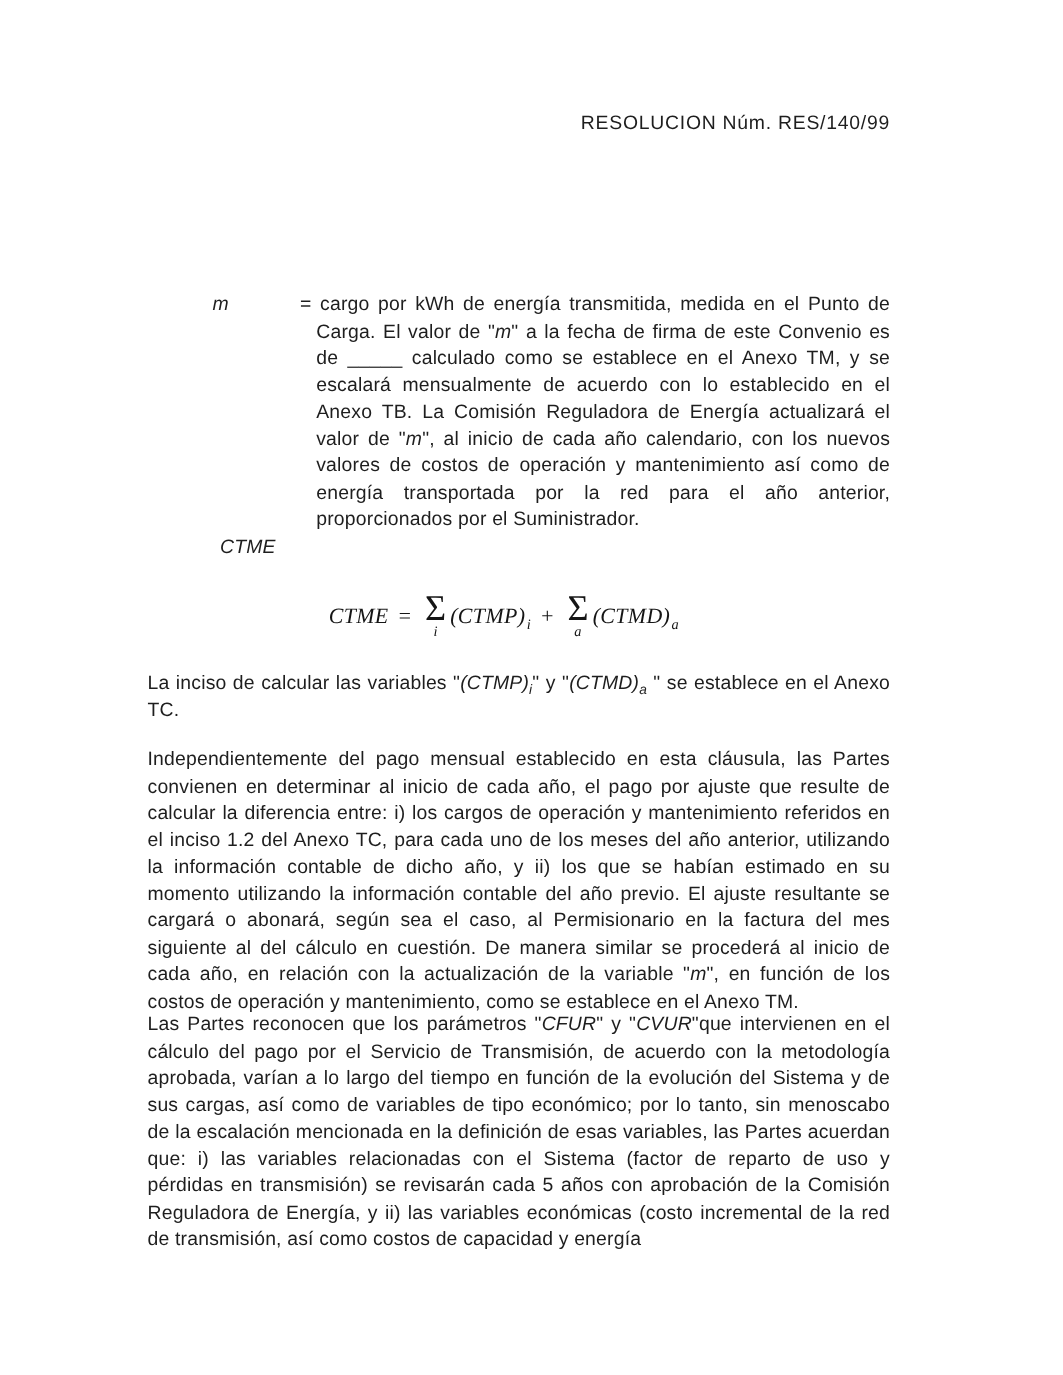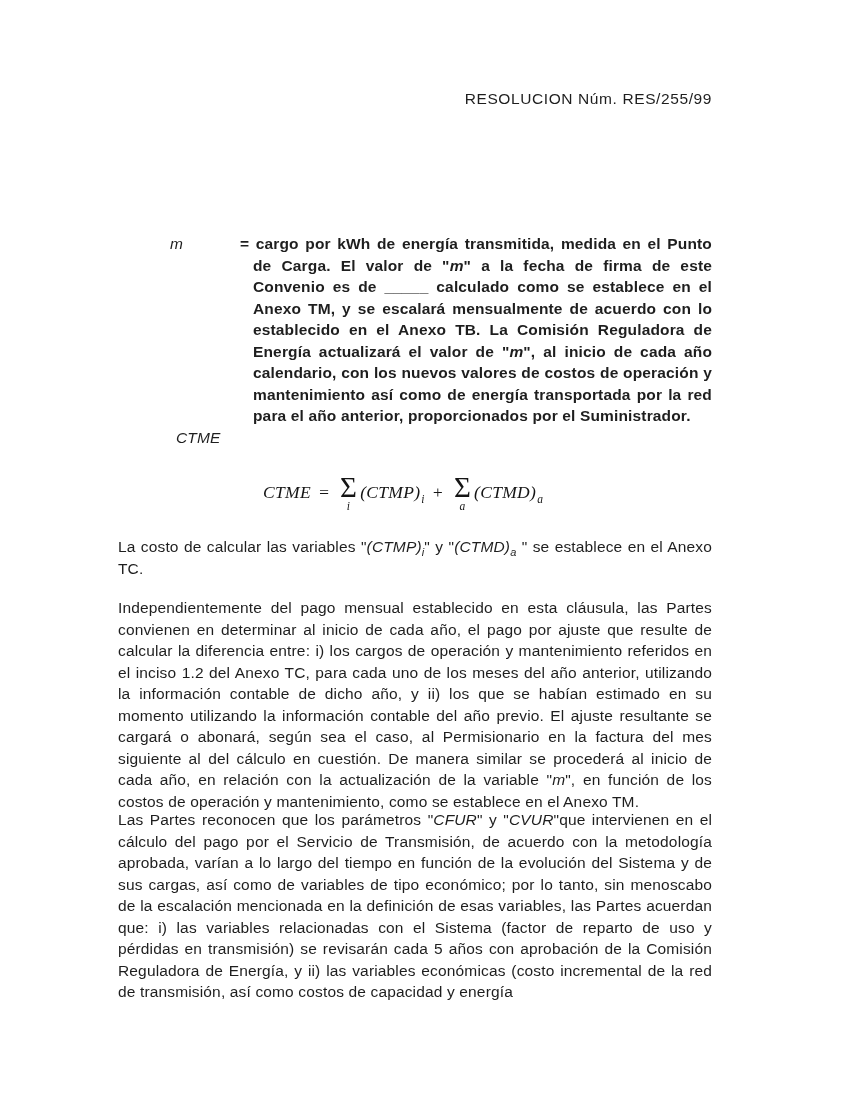--- a/index.html
+++ b/index.html
@@ -24,21 +24,21 @@
   
   .def-block { top: 233px; }
   .def-row { display: flex; align-items: flex-start; }
   .def-term {
     flex: 0 0 122px; width: 122px; box-sizing: border-box;
     padding-left: 52px; font-style: italic;
   }
   .def-term.t2 { padding-left: 58px; }
   .def-text {
     width: 472px; text-align: justify;
-    padding-left: 13px; text-indent: -13px; box-sizing: content-box; font-weight: bold;
+    padding-left: 13px; text-indent: -13px; box-sizing: content-box;
   }
   .def-text sub, .para sub { font-size: 11px; line-height: 0; }
 
   
   .formula {
     position: absolute; left: 263px; top: 474px;
     font-family: "Liberation Serif", "DejaVu Serif", serif;
     font-style: italic; font-size: 17.5px; color: #151515;
     display: flex; align-items: center; letter-spacing: 0.3px;
   }
@@ -58,21 +58,21 @@
   .para-3 { top: 809px; }
 
   
   .page-number { top: 1031px; text-align: right; padding-right: 0; }
 </style>
 </head>
 <body>
 
 <div class="page">
 
-  <div class="content-col doc-header">RESOLUCION Núm. RES/255/99</div>
+  <div class="content-col doc-header">RESOLUCION Núm. RES/140/99</div>
 
   <div class="content-col def-block">
     <div class="def-row">
       <div class="def-term">m</div>
       <div class="def-text"><span>= cargo por kWh de energía transmitida, medida en el Punto de Carga. El valor de "</span><span class="it">m</span><span>" a la fecha de firma de este Convenio es de _____ calculado como se establece en el Anexo TM, y se escalará mensualmente de acuerdo con lo establecido en el Anexo TB. La Comisión Reguladora de Energía actualizará el valor de "</span><span class="it">m</span><span>", al inicio de cada año calendario, con los nuevos valores de costos de operación y mantenimiento así como de energía transportada por la red para el año anterior, proporcionados por el Suministrador.</span></div>
     </div>
     <div class="def-row">
       <div class="def-term t2">CTME</div>
     </div>
   </div>
@@ -90,20 +90,20 @@
     <span class="gap"></span>
     <span>+</span>
     <span class="gap"></span>
     <span class="sigma-group">
       <span class="sigma">Σ</span>
       <span class="sigma-limit">a</span>
     </span>
     <span><span>(CTMD)</span><span class="f-sub">a</span></span>
   </div>
 
-  <div class="content-col para para-1"><span>La costo de calcular las variables "</span><span class="it">(CTMP)</span><sub class="it">i</sub><span>" y "</span><span class="it">(CTMD)</span><sub class="it">a</sub><span> " se establece en el Anexo TC.</span></div>
+  <div class="content-col para para-1"><span>La inciso de calcular las variables "</span><span class="it">(CTMP)</span><sub class="it">i</sub><span>" y "</span><span class="it">(CTMD)</span><sub class="it">a</sub><span> " se establece en el Anexo TC.</span></div>
 
   <div class="content-col para para-2"><span>Independientemente del pago mensual establecido en esta cláusula, las Partes convienen en determinar al inicio de cada año, el pago por ajuste que resulte de calcular la diferencia entre: i) los cargos de operación y mantenimiento referidos en el inciso 1.2 del Anexo TC, para cada uno de los meses del año anterior, utilizando la información contable de dicho año, y ii) los que se habían estimado en su momento utilizando la información contable del año previo. El ajuste resultante se cargará o abonará, según sea el caso, al Permisionario en la factura del mes siguiente al del cálculo en cuestión. De manera similar se procederá al inicio de cada año, en relación con la actualización de la variable "</span><span class="it">m</span><span>", en función de los costos de operación y mantenimiento, como se establece en el Anexo TM.</span></div>
 
   <div class="content-col para para-3"><span>Las Partes reconocen que los parámetros "</span><span class="it">CFUR</span><span>" y "</span><span class="it">CVUR</span><span>"que intervienen en el cálculo del pago por el Servicio de Transmisión, de acuerdo con la metodología aprobada, varían a lo largo del tiempo en función de la evolución del Sistema y de sus cargas, así como de variables de tipo económico; por lo tanto, sin menoscabo de la escalación mencionada en la definición de esas variables, las Partes acuerdan que: i) las variables relacionadas con el Sistema (factor de reparto de uso y pérdidas en transmisión) se revisarán cada 5 años con aprobación de la Comisión Reguladora de Energía, y ii) las variables económicas (costo incremental de la red de transmisión, así como costos de capacidad y energía</span></div>
 
 
 </div>
 
 </body></html>

